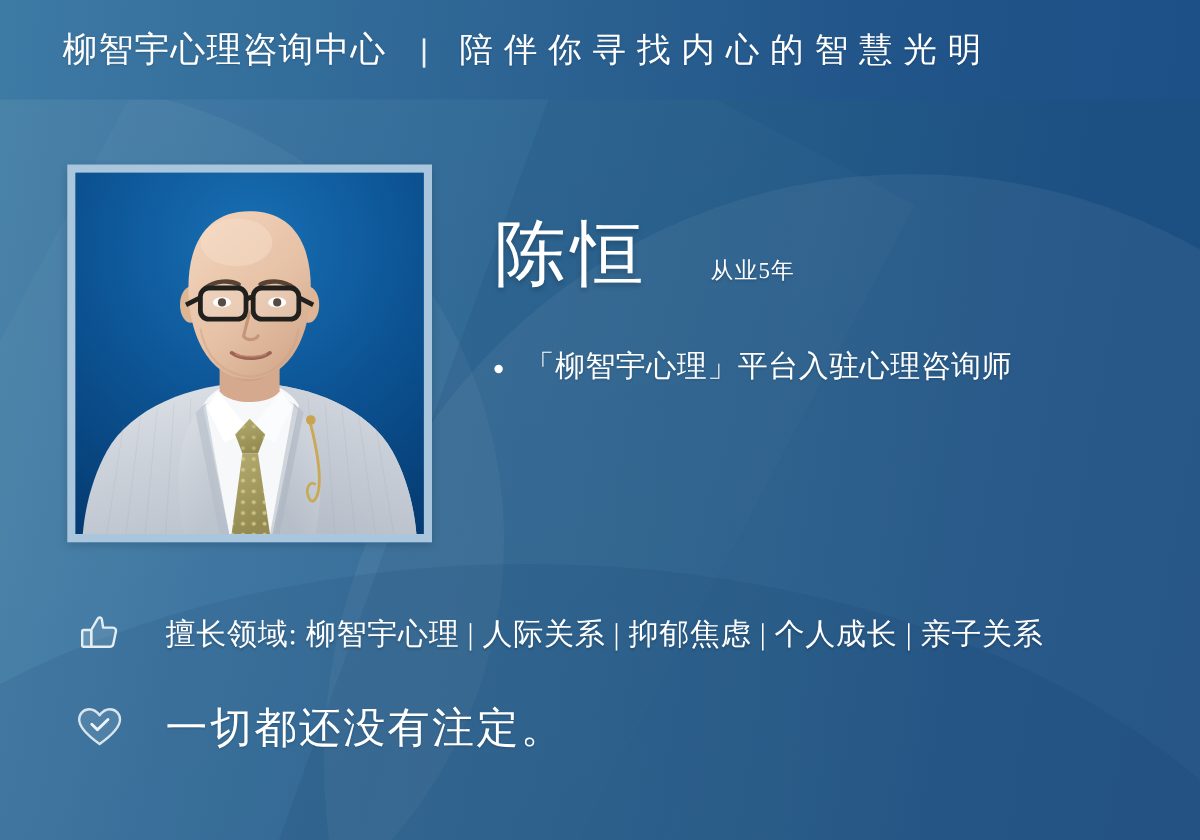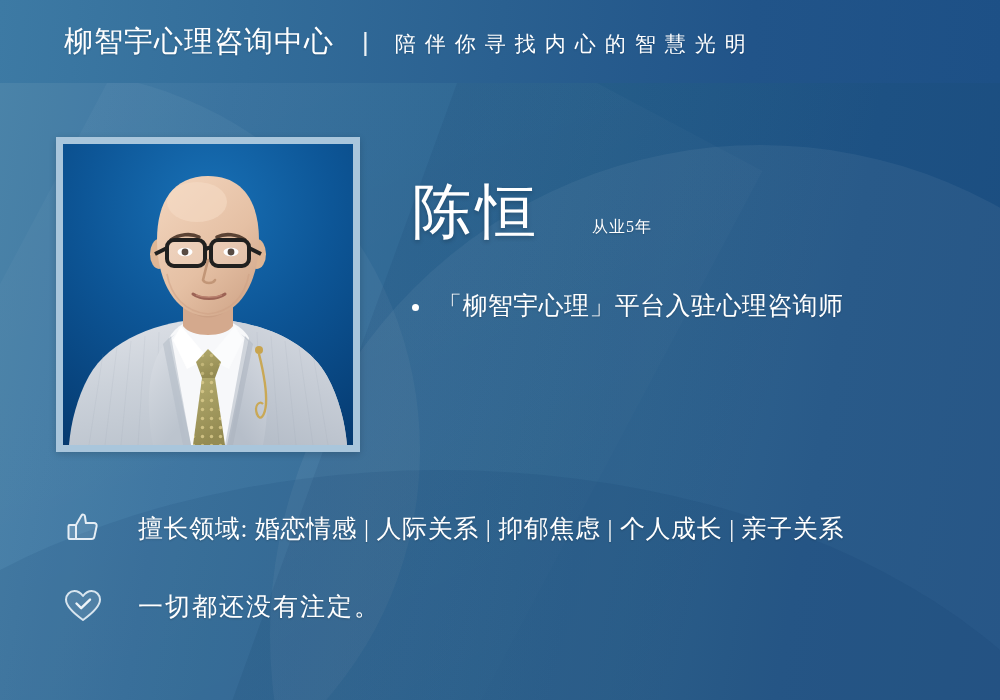--- a/index.html
+++ b/index.html
@@ -57,42 +57,41 @@
 
   
   #header-bar {
     position: absolute;
     left: 0; top: 0;
     width: 1000px; height: 83px;
     background: linear-gradient(95deg, #3d7aa4 0%, #336d9a 25%, #2a6090 50%, #215489 75%, #1d5086 100%);
     display: flex;
     align-items: center;
     z-index: 5;
-    padding-left: 12px;
   }
   #header-title-wrap {
     margin-left: 52px;
     display: flex;
     align-items: baseline;
     color: #ffffff;
     white-space: nowrap;
   }
   .hdr-brand {
     font-size: 29px;
     letter-spacing: 1px;
     text-shadow: 0 1px 2px rgba(0,0,0,0.18);
   }
   .hdr-sep {
     font-size: 26px;
     margin: 0 26px 0 28px;
     opacity: 0.92;
     font-family: "Liberation Sans", sans-serif;
   }
   .hdr-slogan {
-    font-size: 21px;
+    font-size: 28px;
     letter-spacing: 9px;
     text-shadow: 0 1px 2px rgba(0,0,0,0.18);
   }
 
   
   #photo-frame {
     position: absolute;
     left: 56px; top: 137px;
     width: 304px; height: 315px;
     border: 7px solid #a9c6dc;
@@ -118,21 +117,21 @@
     white-space: nowrap;
   }
   #pro-name {
     font-size: 60px;
     color: #ffffff;
     letter-spacing: 4px;
     text-shadow: 0 2px 4px rgba(0,0,0,0.22);
     line-height: 1;
   }
   #pro-experience {
-    font-size: 16px;
+    font-size: 19px;
     color: #ffffff;
     margin-left: 52px;
     letter-spacing: 1px;
     text-shadow: 0 1px 2px rgba(0,0,0,0.18);
   }
 
   #cred-list {
     position: absolute;
     left: 404px; top: 287px;
     width: 596px;
@@ -176,21 +175,21 @@
     align-items: center;
     justify-content: center;
   }
   .row-text {
     margin-left: 30px;
     color: #ffffff;
     font-size: 25px;
     letter-spacing: 0.6px;
     text-shadow: 0 1px 2px rgba(0,0,0,0.20);
   }
-  #motto-text { font-size: 25px; letter-spacing: 2px; }
+  #motto-text { font-size: 35px; letter-spacing: 2px; }
 </style>
 </head>
 <body>
 
 <div id="card">
 
   <div class="bg-shape" id="bg-circle-left"></div>
   <div class="bg-shape" id="bg-circle-right"></div>
   <div class="bg-shape" id="bg-diagonal"></div>
   <div class="bg-shape" id="bg-diagonal2"></div>
@@ -324,21 +323,21 @@
   </ul>
 
   <div class="info-row" id="row-specialty">
     <span class="row-icon">
       <svg width="40" height="40" viewBox="0 0 40 40" fill="none" stroke="#e6eef5" stroke-width="2" stroke-linejoin="round" stroke-linecap="round">
         <path d="M13 17 L18.5 7.5 C19.4 6 21.6 6.4 21.9 8.2 L22.9 15 L31 15
                  C32.8 15 34 16.5 33.6 18.2 L31.4 28.6 C31.1 30.1 29.8 31 28.4 31 L13 31 Z" fill="rgba(255,255,255,0.10)"></path>
         <rect x="5.5" y="17" width="7.5" height="14" rx="1.2" fill="rgba(255,255,255,0.18)"></rect>
       </svg>
     </span>
-    <span class="row-text">擅长领域: 婚恋情感 | 人际关系 | 抑郁焦虑 | 个人成长 | 亲子关系</span>
+    <span class="row-text">擅长领域: 柳智宇心理 | 人际关系 | 抑郁焦虑 | 个人成长 | 亲子关系</span>
   </div>
 
   <div class="info-row" id="row-motto">
     <span class="row-icon">
       <svg width="40" height="38" viewBox="0 0 40 38" fill="none" stroke="#d8e5ef" stroke-width="2" stroke-linejoin="round" stroke-linecap="round">
         <path d="M20 33 C 8 24.5, 3 18.5, 3 12.6 C 3 7.6, 6.9 4, 11.4 4 C 14.6 4, 17.5 5.7, 20 9
                  C 22.5 5.7, 25.4 4, 28.6 4 C 33.1 4, 37 7.6, 37 12.6 C 37 18.5, 32 24.5, 20 33 Z" fill="rgba(255,255,255,0.10)"></path>
         <path d="M13.5 16.5 L18.2 21.2 L27 12.6" stroke="#eef4f9" stroke-width="2.4" fill="none"></path>
       </svg>
     </span>

